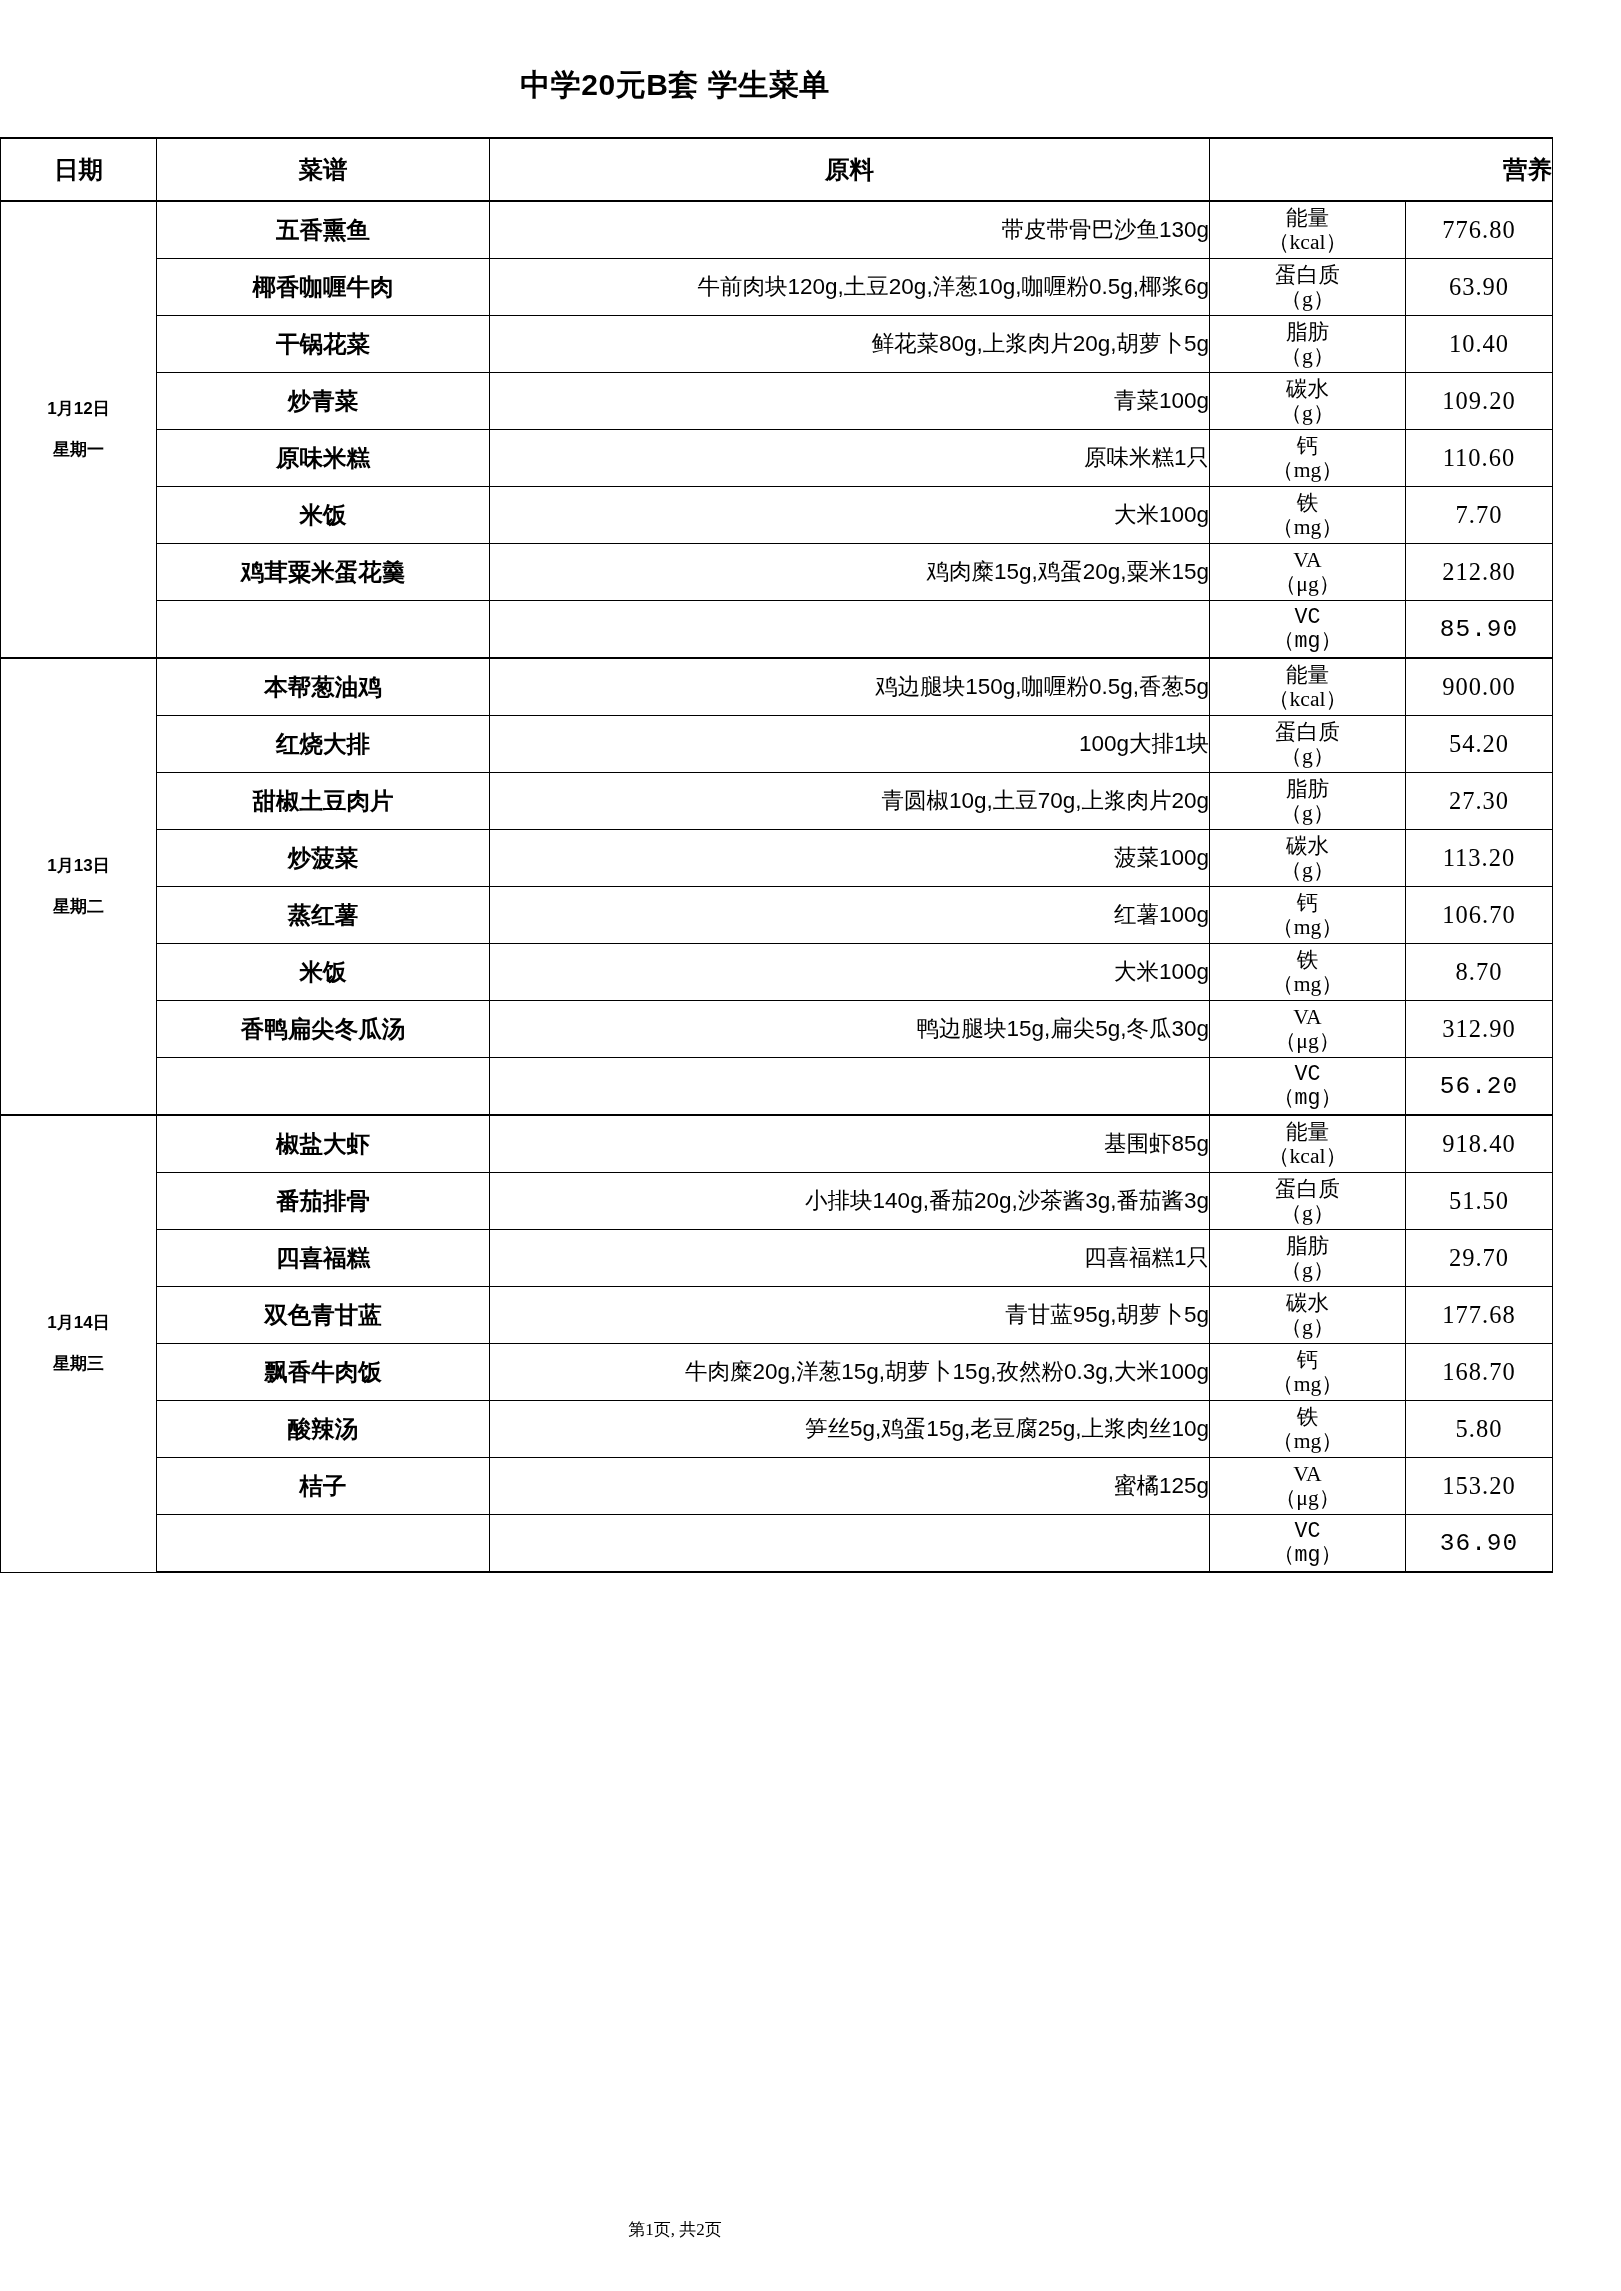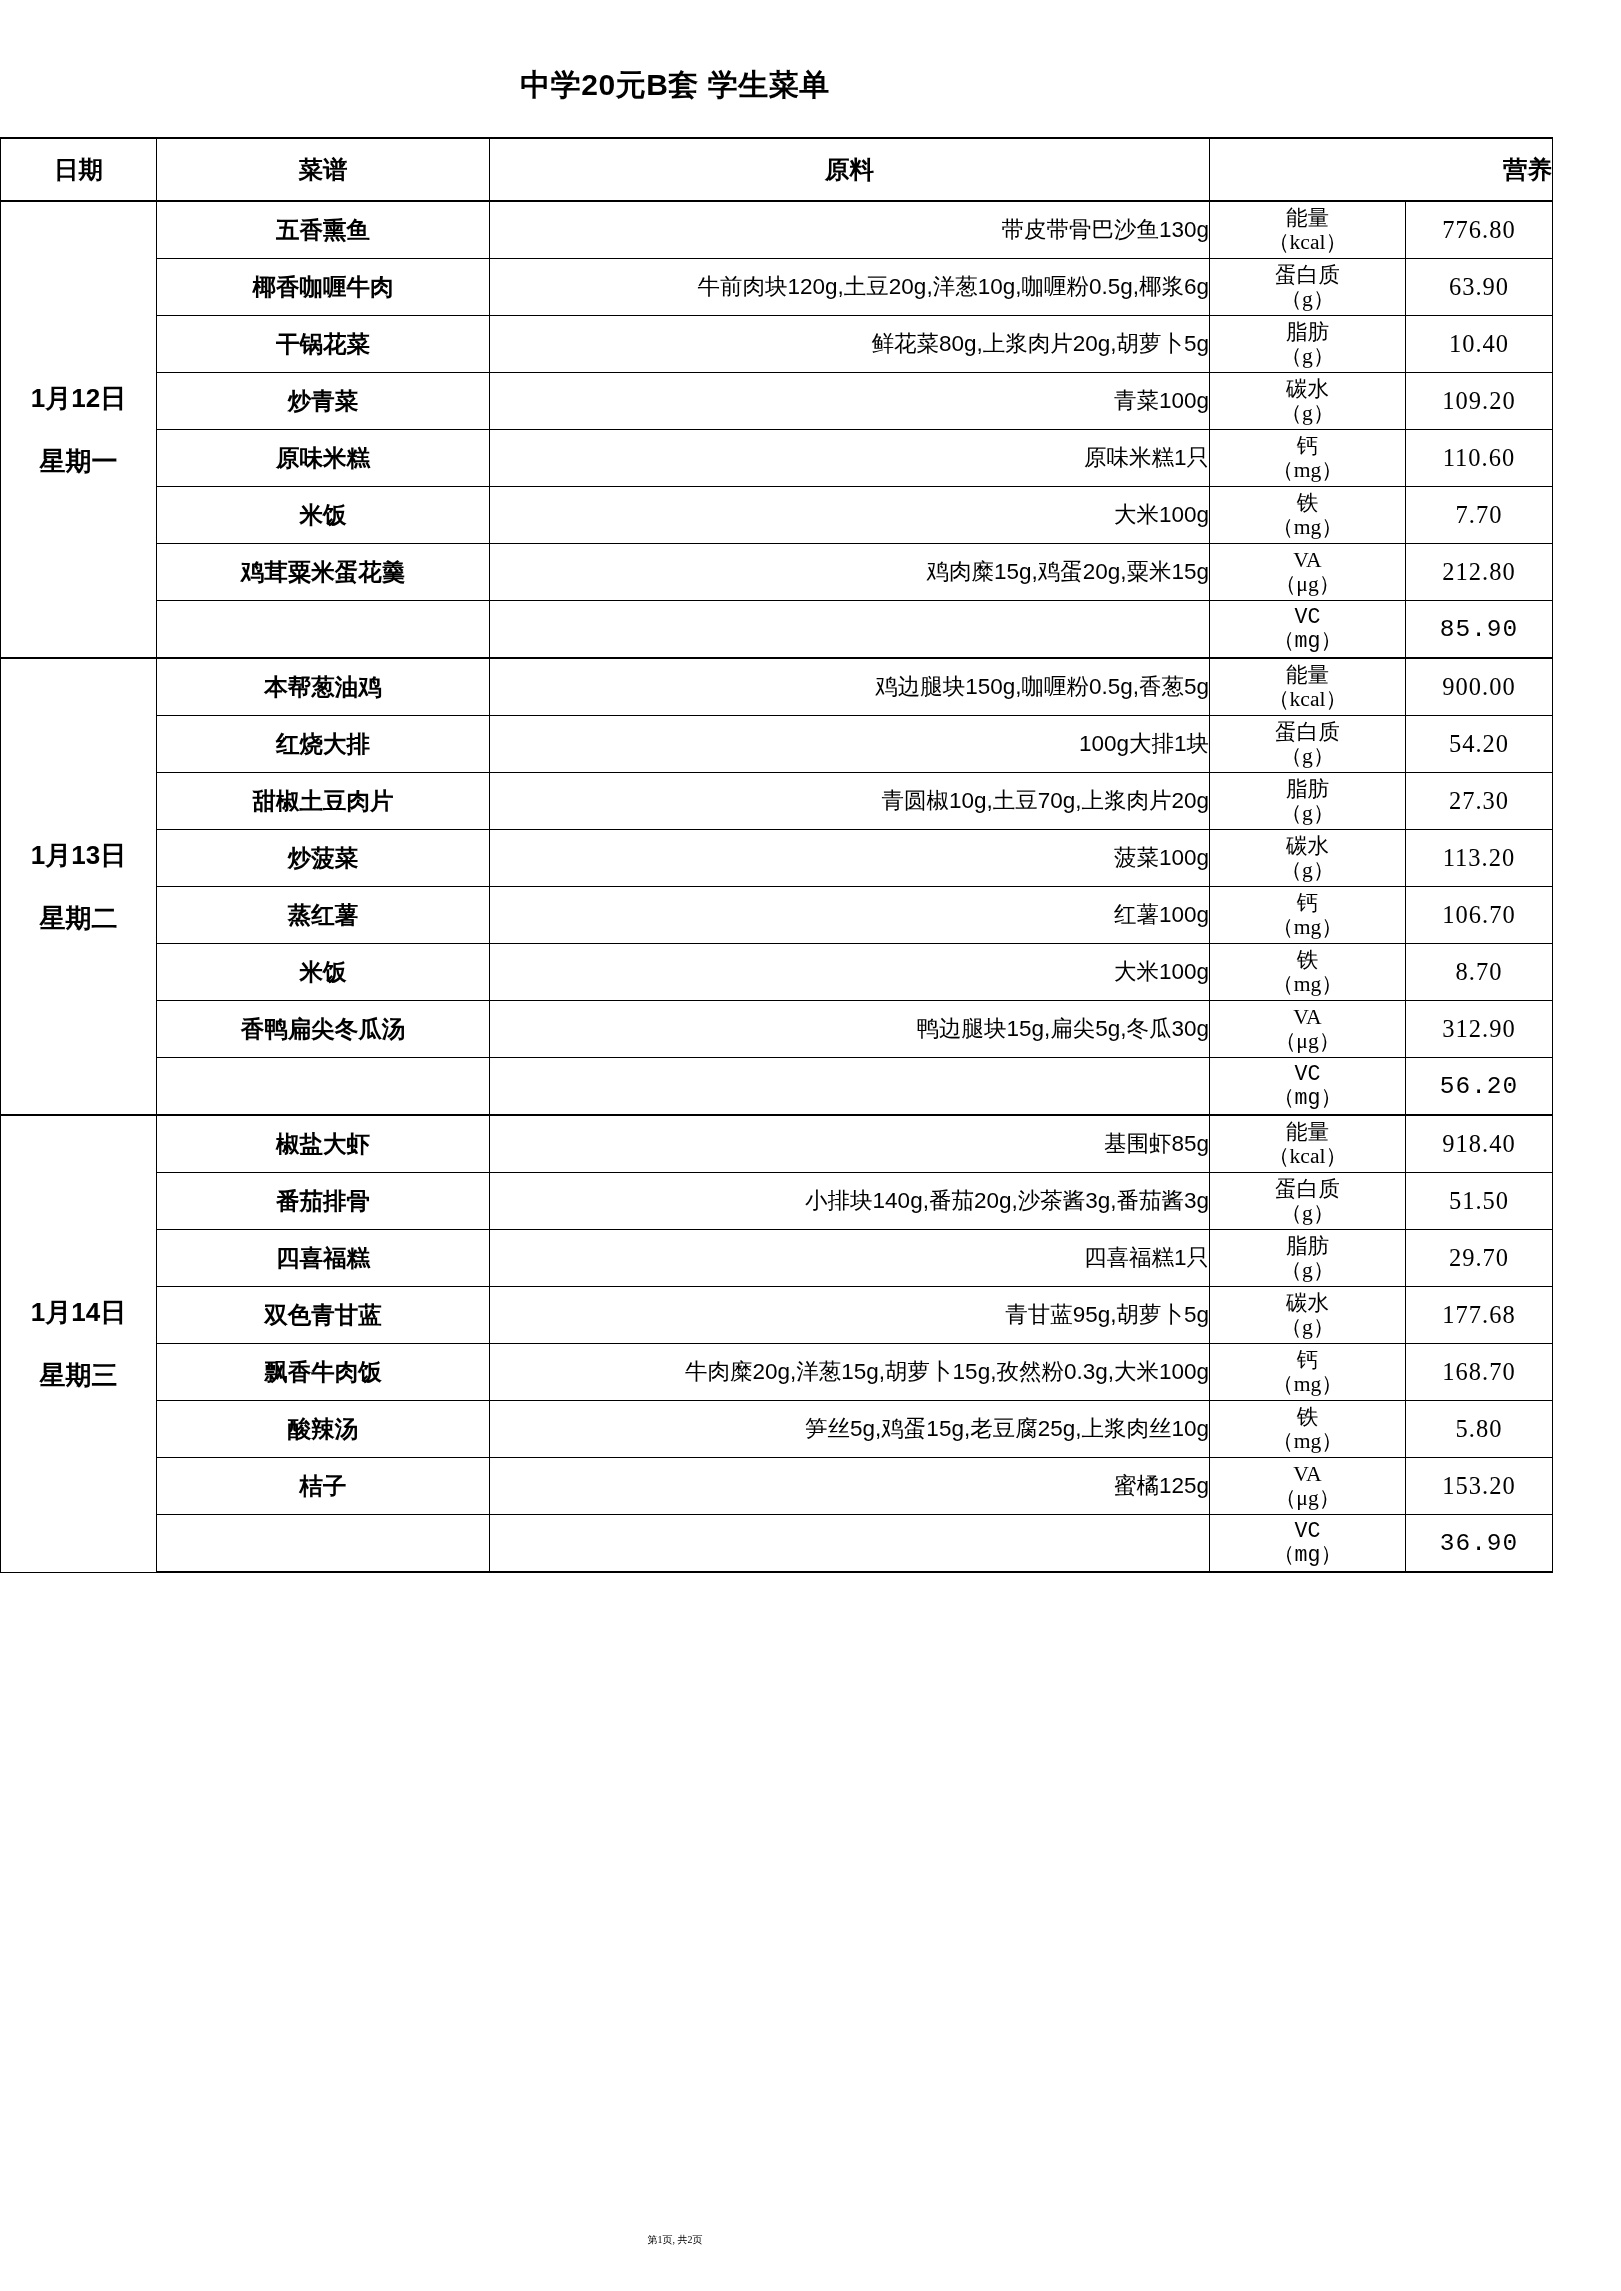--- a/index.html
+++ b/index.html
@@ -62,21 +62,21 @@
   }
   .hdr-nutr {
     text-align: right;
     font-weight: bold;
     font-size: 24.5px;
   }
 
   td.date-cell {
     text-align: center;
     font-weight: bold;
-    font-size: 26px;
+    font-size: 17px;
     line-height: 2.4;
     border-top-width: 2.9px !important;
     font-family: "Liberation Sans", sans-serif;
   }
   td.dish-cell {
     text-align: center;
     font-weight: bold;
     font-size: 23.5px;
     height: 56px;
     border-left-width: 1.6px;
@@ -117,23 +117,23 @@
   td.nutr-value.first-of-day { border-top-width: 2.9px; margin-top: 7px; }
   .nl-name { display: block; }
   .nl-unit { display: block; }
   .empty-row td { height: 56px; }
   tr.day-last td { border-bottom-width: 2.9px; font-family: Liberation Mono, monospace; }
 
   .footer {
     position: absolute;
     left: 0;
     right: 0;
-    bottom: 45px;
-    text-align: center;
-    font-size: 10px;
+    bottom: 51px;
+    text-align: center;
+    font-size: 17px;
     font-family: "Liberation Serif", serif;
   }
 </style>
 </head>
 <body>
 
 <div class="page">
 
   <h1 class="doc-title">中学20元B套 学生菜单</h1>
 

